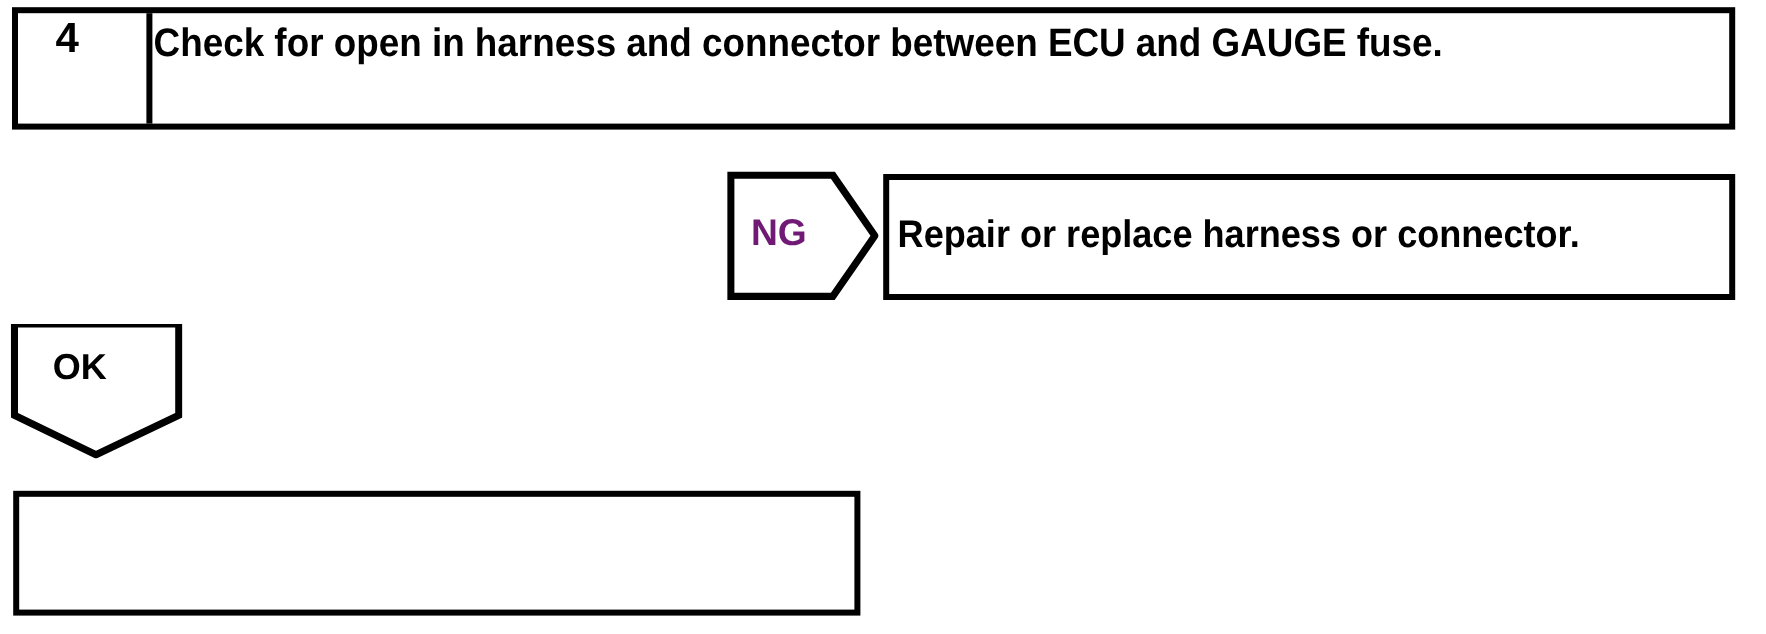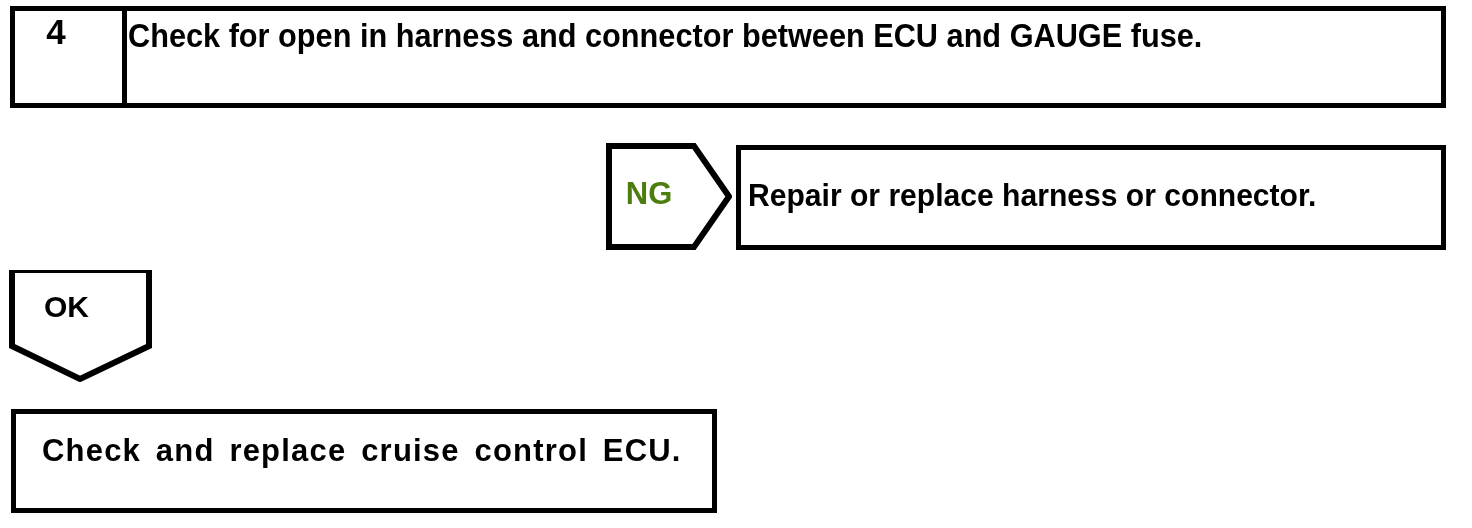--- a/index.html
+++ b/index.html
@@ -76,21 +76,21 @@
     display: block;
   }
   .ng-label {
     position: absolute;
     left: 606px;
     top: 178px;
     width: 86px;
     text-align: center;
     font-size: 31px;
     font-weight: bold;
-    color: #4d7c0f;
+    color: #701a75;
     line-height: 1;
   }
   .ng-result-box {
     position: absolute;
     left: 736px;
     top: 145px;
     width: 710px;
     height: 105px;
     border: 5px solid #000000;
     box-sizing: border-box;
@@ -178,15 +178,14 @@
   <div class="ng-result-text">Repair or replace harness or connector.</div>
 
   <div class="ok-arrow">
     <svg width="143" height="112" viewBox="0 0 143 112" xmlns="http://www.w3.org/2000/svg">
       <polygon points="3,0 140,0 140,76 71,109 3,76" fill="#ffffff" stroke="#000000" stroke-width="6" stroke-linejoin="miter"></polygon>
     </svg>
   </div>
   <div class="ok-label">OK</div>
 
   <div class="final-box"></div>
-  <div class="final-text">Check and replace cruise control ECU.</div>
 
 </div>
 
 </body></html>

